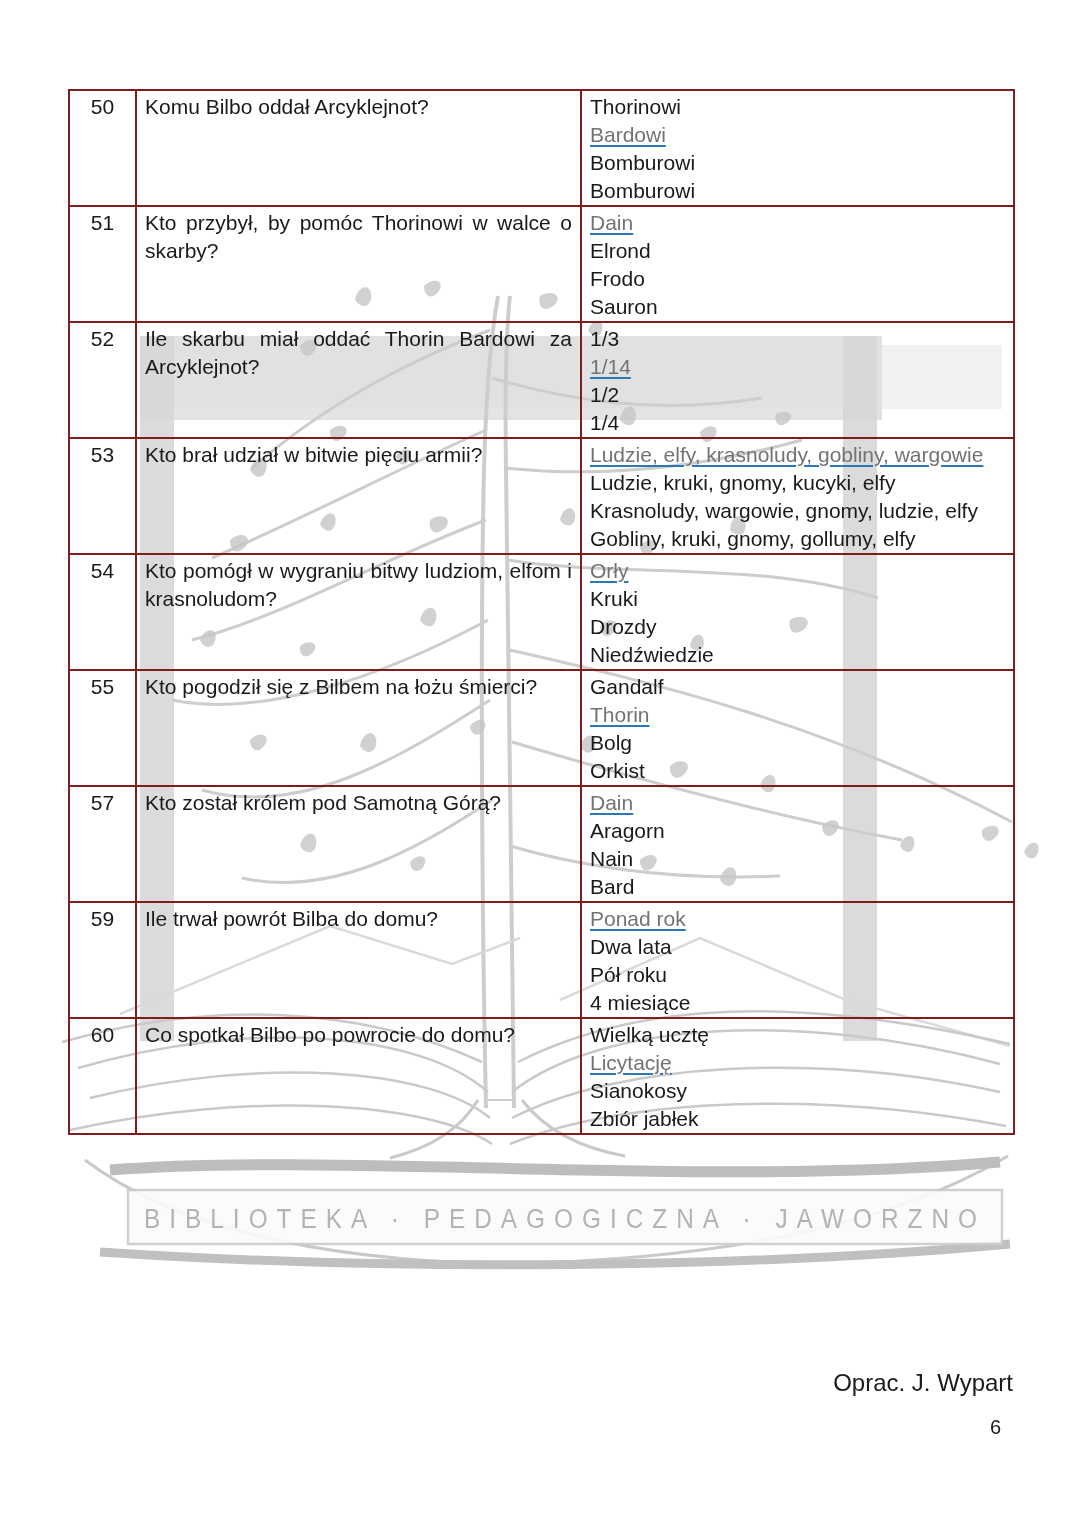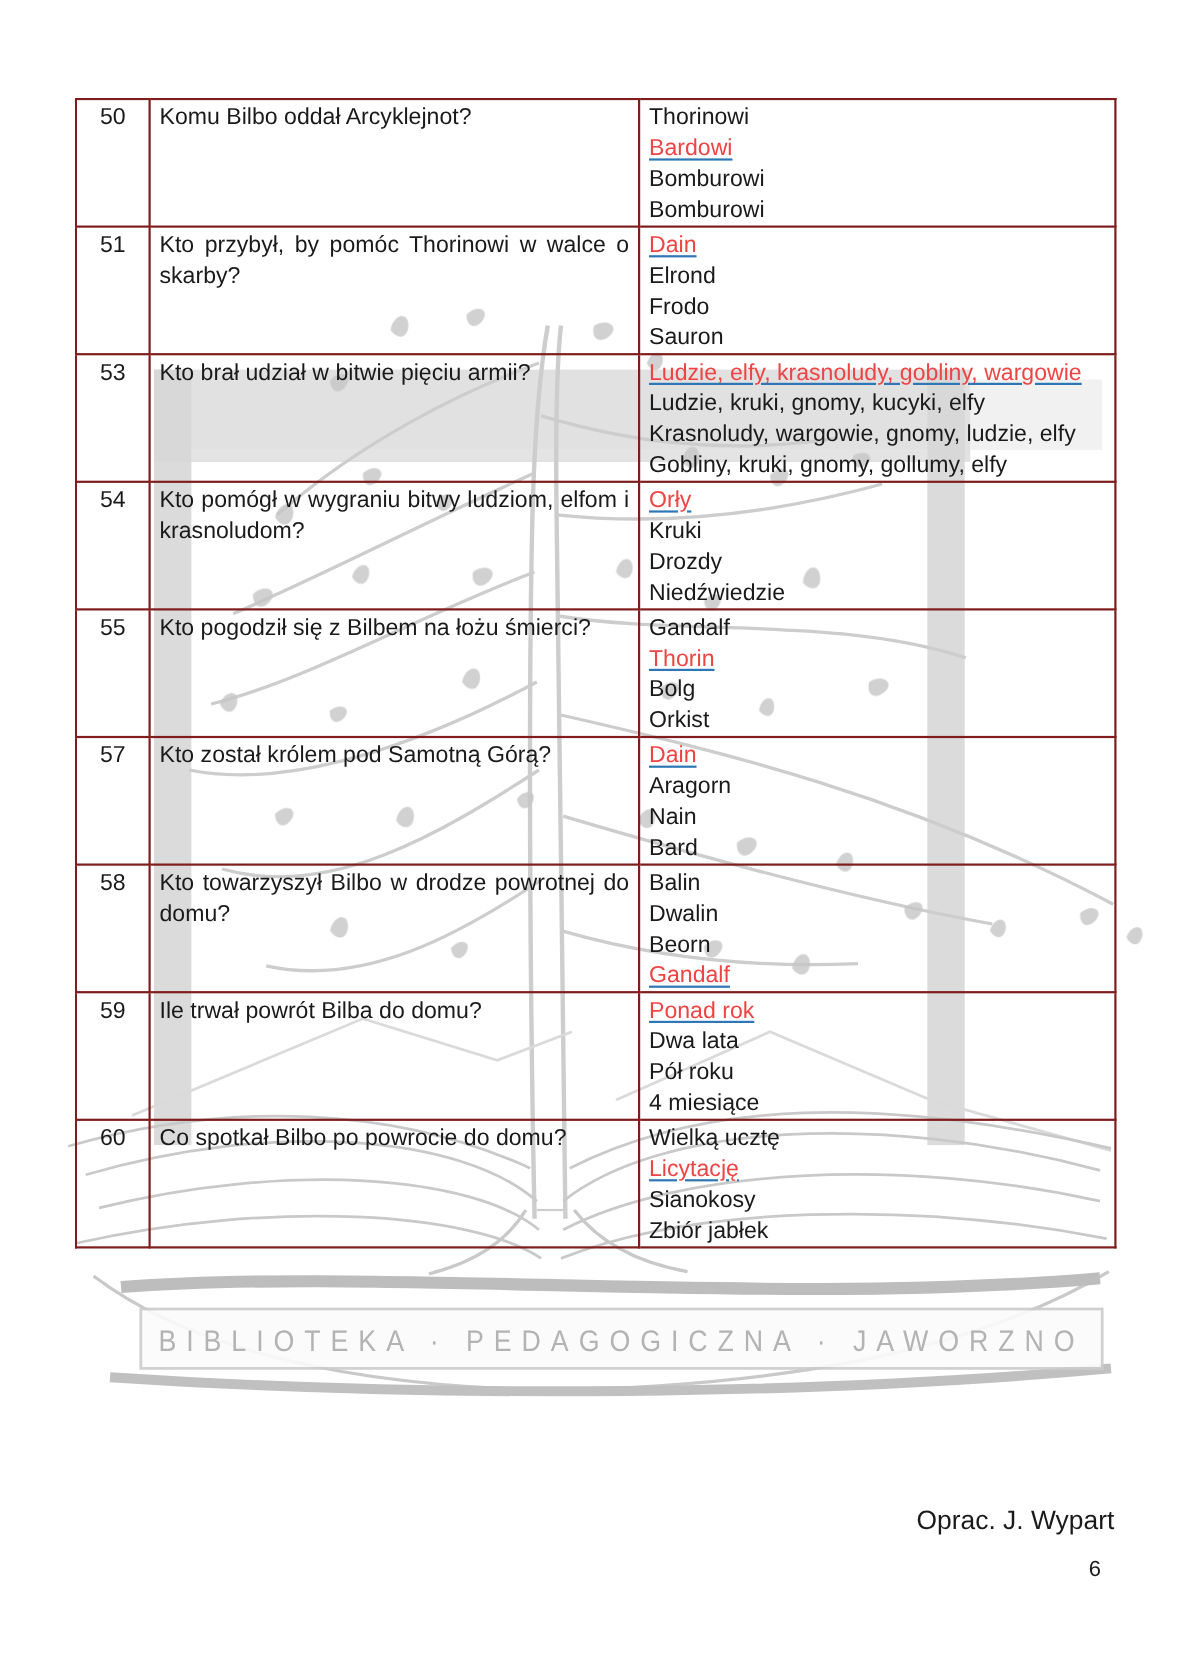--- a/index.html
+++ b/index.html
@@ -34,21 +34,21 @@
     vertical-align:top;
     padding:2px 8px 0 8px;
     background:transparent;
   }
   table.quiz tr { height:116px; }
   td.num { text-align:center; padding-left:0; padding-right:0; }
   td.question { text-align:justify; }
   td.answers { padding-left:10px;margin-left:44px; }
   .answer-line { white-space:nowrap; }
   a.answer-link {
-    color:#ef4444;
+    color:#737373;
     text-decoration:underline;
     text-decoration-color:#2e77b5;
     text-decoration-thickness:2px;
     text-underline-offset:3px;
   }
 
   
   .footer-credit {
     position:absolute; top:1369px; right:67px;
     font-size:24px; line-height:28px; z-index:1;
@@ -188,20 +188,34 @@
       <span class="q-text">Kto przybył, by pomóc Thorinowi w walce o skarby?</span>
     </td>
     <td class="answers">
           <div class="answer-line"><a href="#" class="answer-link">Dain</a></div>
           <div class="answer-line"><span>Elrond</span></div>
           <div class="answer-line"><span>Frodo</span></div>
           <div class="answer-line"><span>Sauron</span></div>
         </td>
   </tr>
 
+  <tr>
+    <td class="num">
+      <span class="num-text">52</span>
+    </td>
+    <td class="question">
+      <span class="q-text">Ile skarbu miał oddać Thorin Bardowi za Arcyklejnot?</span>
+    </td>
+    <td class="answers">
+          <div class="answer-line"><span>1/3</span></div>
+          <div class="answer-line"><a href="#" class="answer-link">1/14</a></div>
+          <div class="answer-line"><span>1/2</span></div>
+          <div class="answer-line"><span>1/4</span></div>
+        </td>
+  </tr>
 
   <tr>
     <td class="num">
       <span class="num-text">53</span>
     </td>
     <td class="question">
       <span class="q-text">Kto brał udział w bitwie pięciu armii?</span>
     </td>
     <td class="answers">
           <div class="answer-line"><a href="#" class="answer-link">Ludzie, elfy, krasnoludy, gobliny, wargowie</a></div>
@@ -250,34 +264,20 @@
       <span class="q-text">Kto został królem pod Samotną Górą?</span>
     </td>
     <td class="answers">
           <div class="answer-line"><a href="#" class="answer-link">Dain</a></div>
           <div class="answer-line"><span>Aragorn</span></div>
           <div class="answer-line"><span>Nain</span></div>
           <div class="answer-line"><span>Bard</span></div>
         </td>
   </tr>
 
-  <tr>
-    <td class="num">
-      <span class="num-text">58</span>
-    </td>
-    <td class="question">
-      <span class="q-text">Kto towarzyszył Bilbo w drodze powrotnej do domu?</span>
-    </td>
-    <td class="answers">
-          <div class="answer-line"><span>Balin</span></div>
-          <div class="answer-line"><span>Dwalin</span></div>
-          <div class="answer-line"><span>Beorn</span></div>
-          <div class="answer-line"><a href="#" class="answer-link">Gandalf</a></div>
-        </td>
-  </tr>
 
   <tr>
     <td class="num">
       <span class="num-text">59</span>
     </td>
     <td class="question">
       <span class="q-text">Ile trwał powrót Bilba do domu?</span>
     </td>
     <td class="answers">
           <div class="answer-line"><a href="#" class="answer-link">Ponad rok</a></div>

